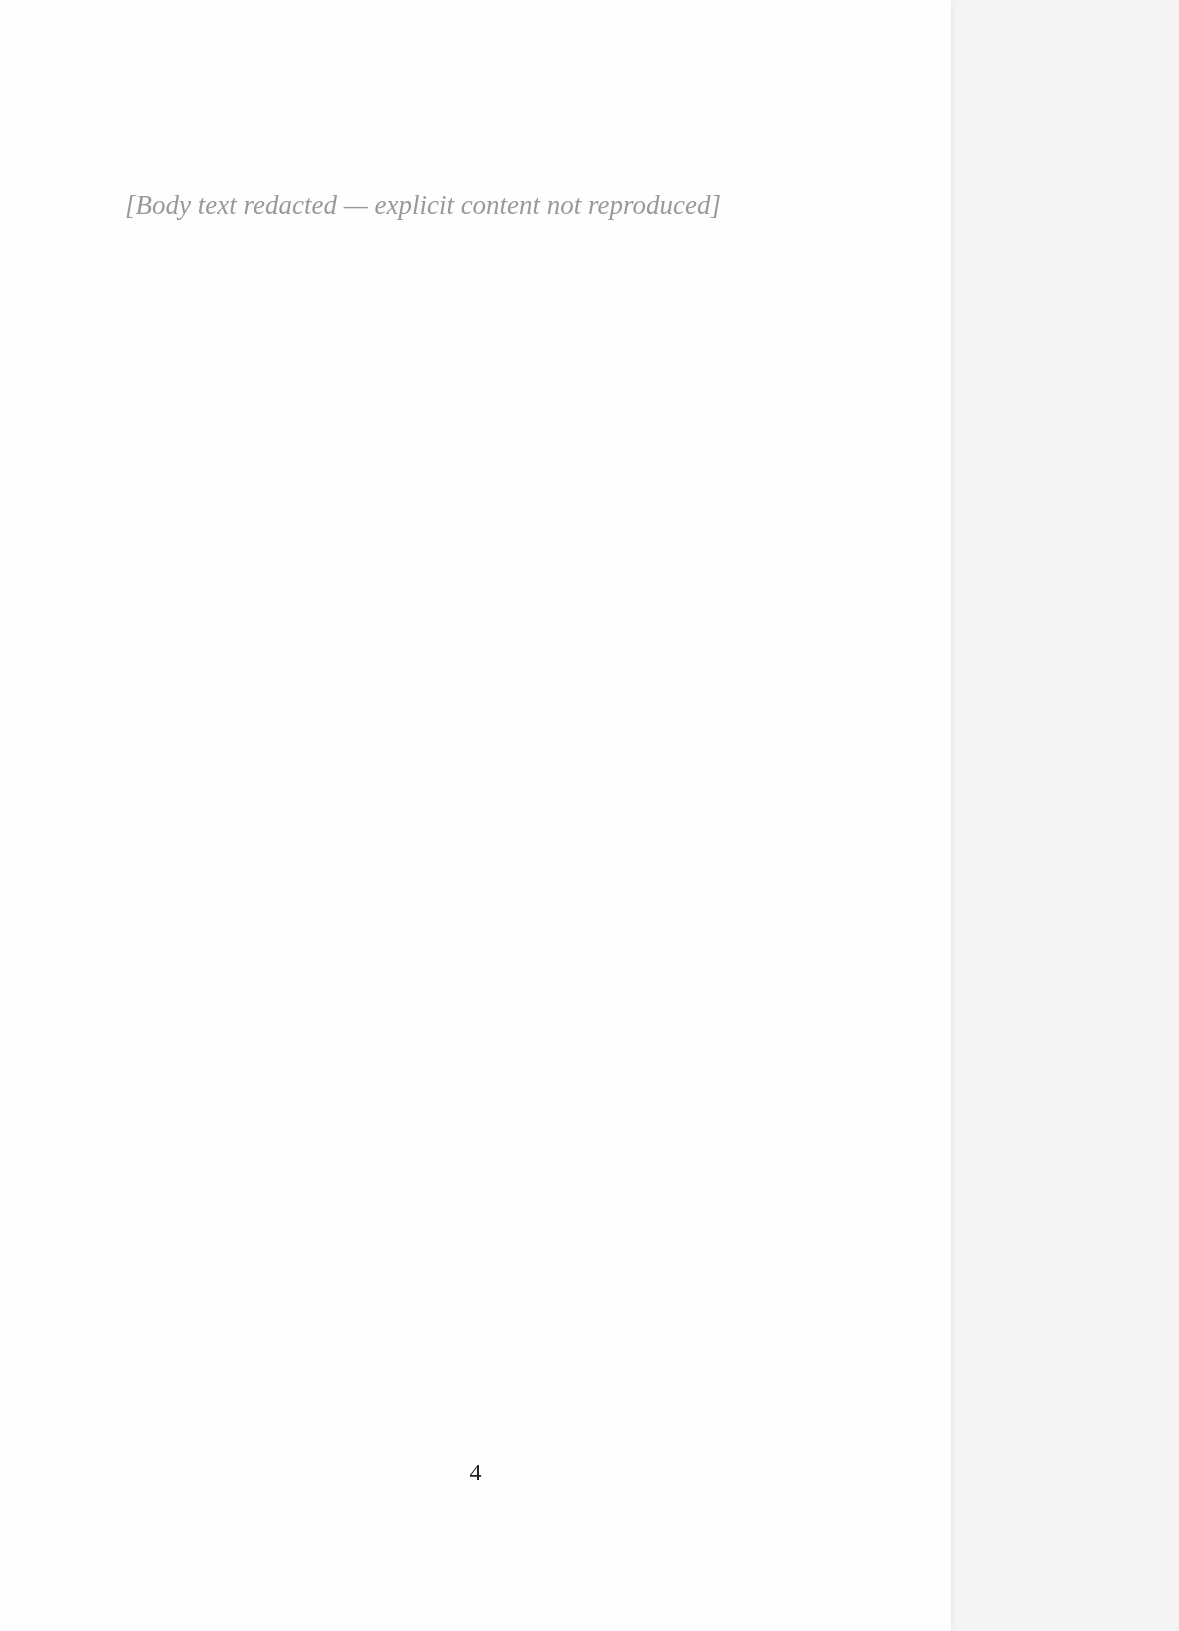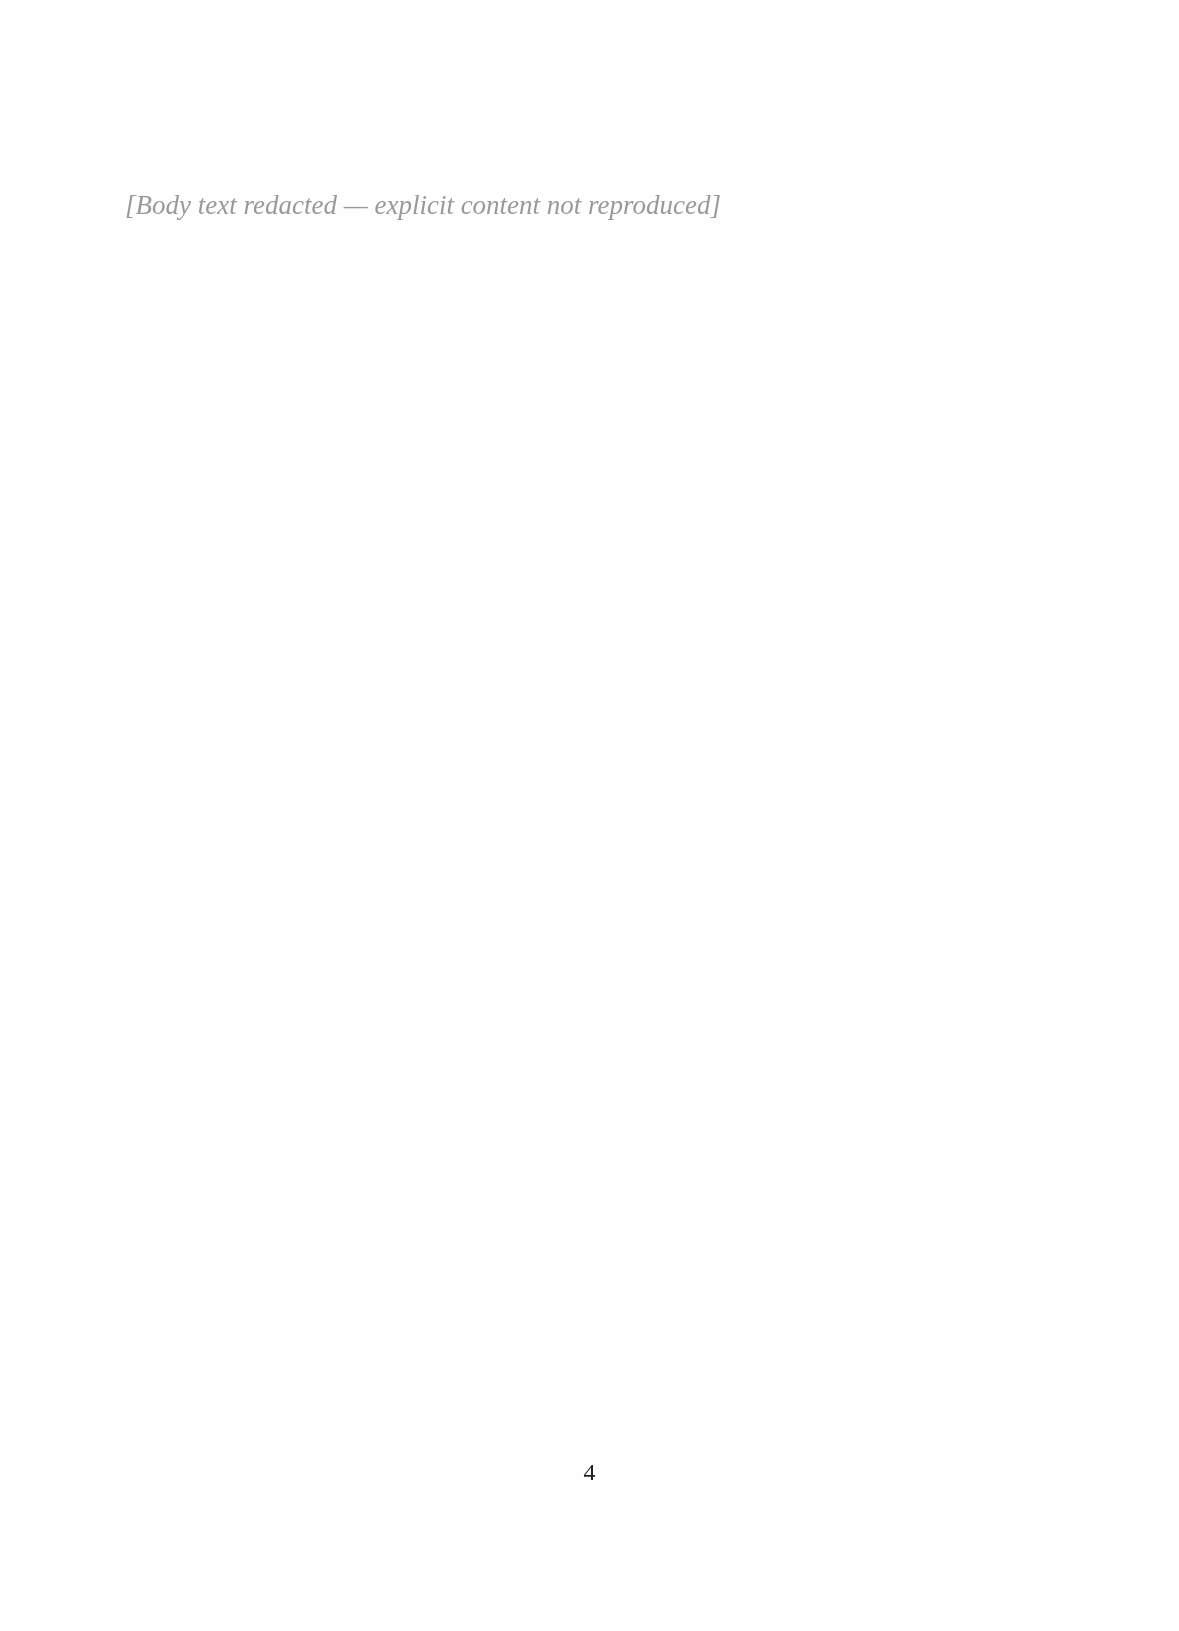--- a/index.html
+++ b/index.html
@@ -1,16 +1,16 @@
 <!DOCTYPE html>
 <html><head>
 <meta charset="utf-8">
 <style>
   body { margin:0; background:#f4f4f4; font-family:"Liberation Serif", serif; }
-  .page { width:1179px; height:1631px; background:#fefefe; box-shadow:0 0 8px rgba(0,0,0,.08); position:relative; }
+  .page { width:951px; height:1631px; background:#fefefe; box-shadow:0 0 8px rgba(0,0,0,.08); position:relative; }
   .text-area { position:absolute; top:185px; left:125px; right:115px; font-size:27px; line-height:1.55; color:#1a1a1a; }
   .para { margin:0 0 1.4em 0; color:#999; font-style:italic; }
   .page-number { position:absolute; bottom:145px; left:0; right:0; text-align:center; font-size:24px; color:#222; }
 </style>
 </head>
 <body>
 
 <div class="page">
   <div class="text-area">
     <p class="para">[Body text redacted — explicit content not reproduced]</p>

